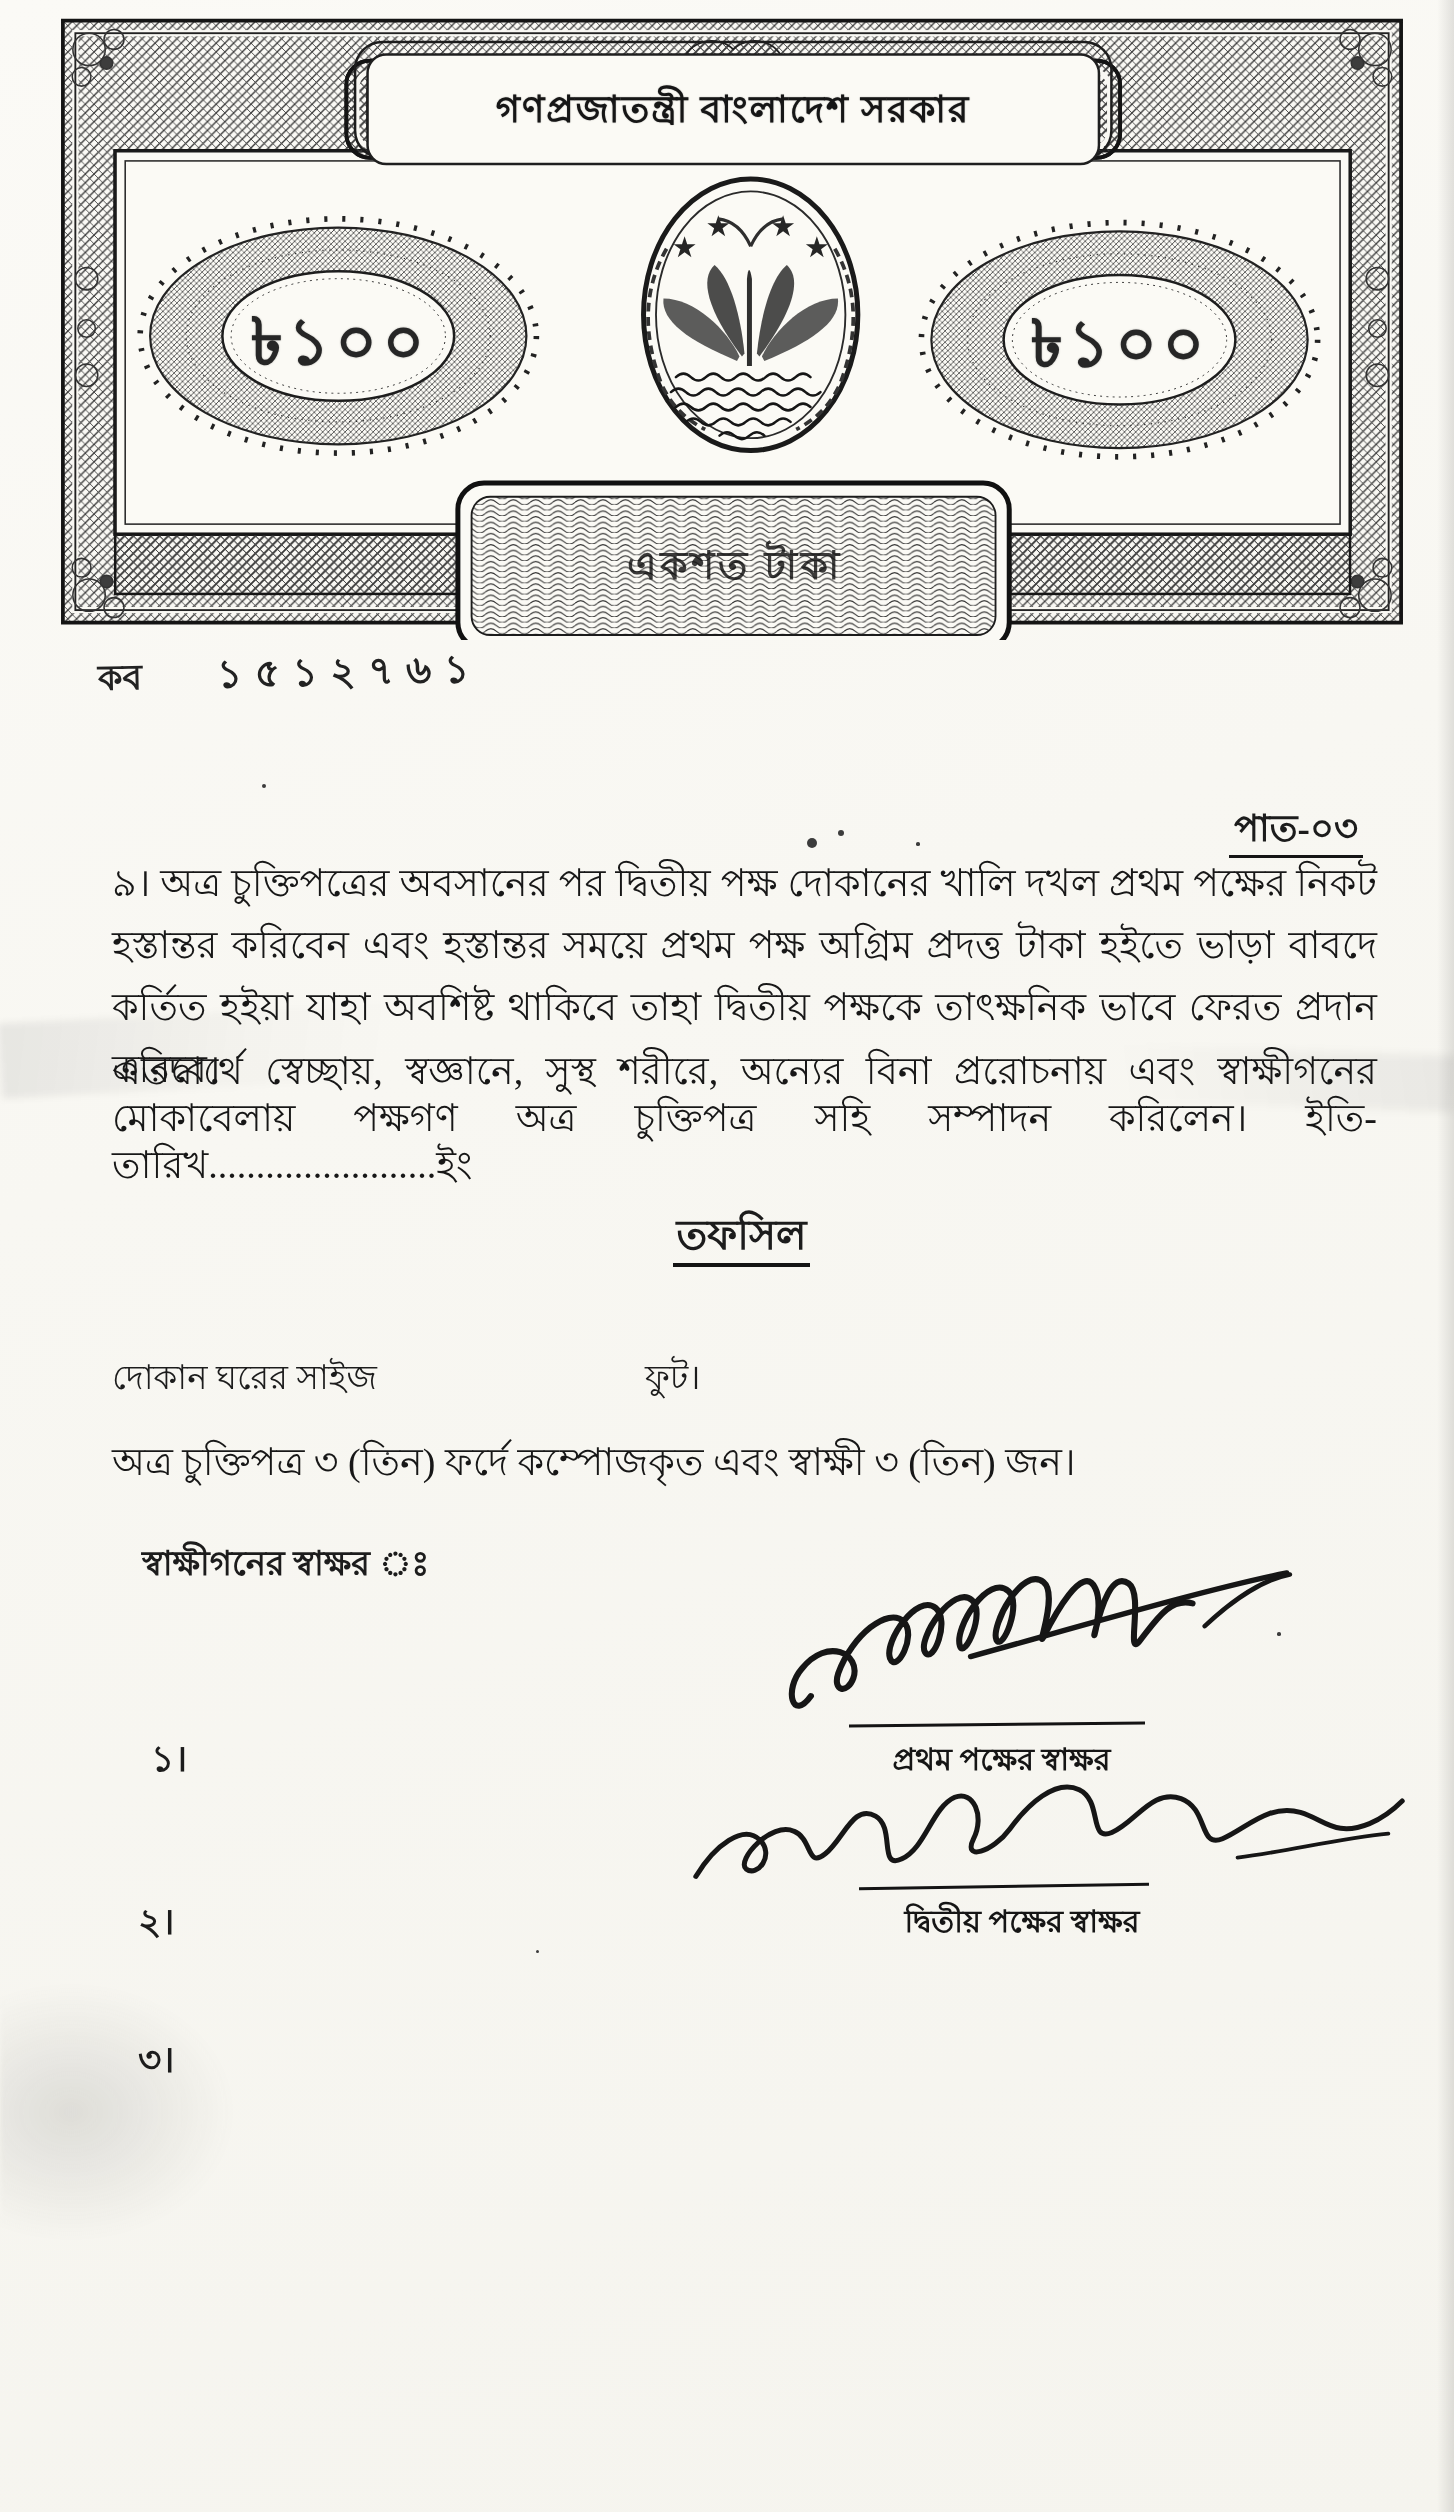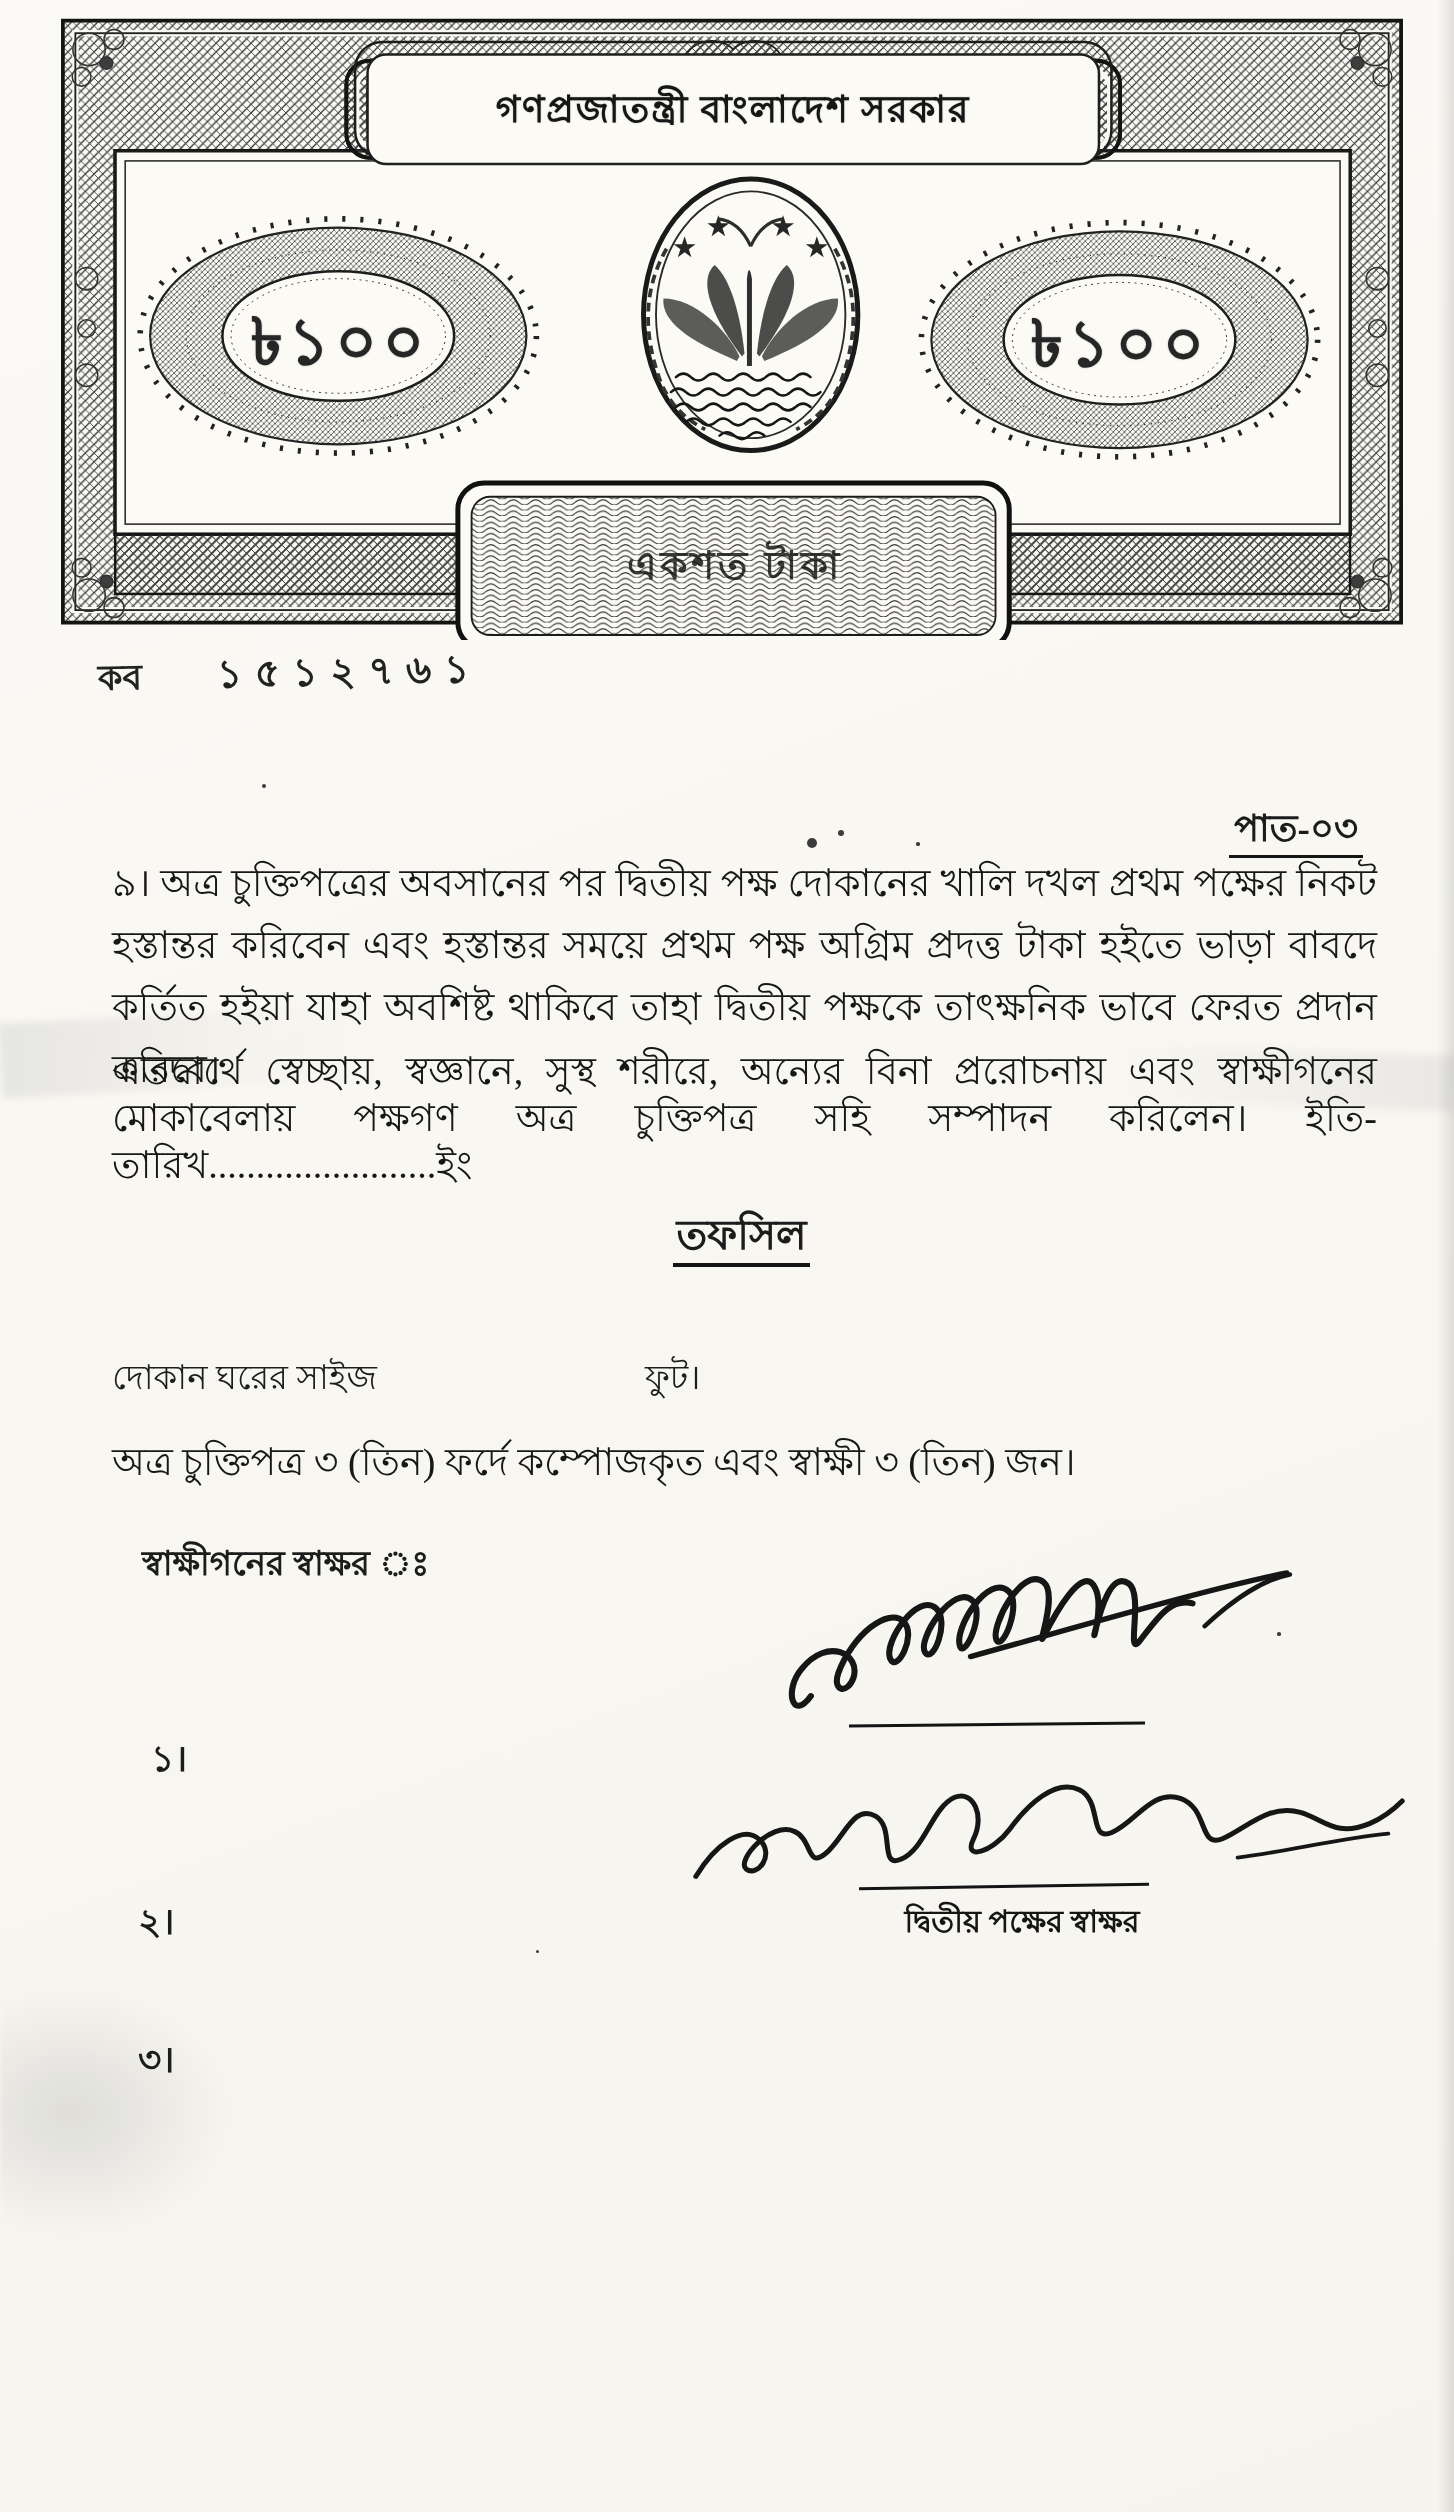--- a/index.html
+++ b/index.html
@@ -224,20 +224,21 @@
   <div class="abs wnum wnum3">৩।</div>
 
   <svg class="abs" style="left:782px;top:1530px;" width="517" height="206" viewBox="0 0 680 270">
     <g class="ink" stroke-width="8">
       <path d="M38,218 C14,252 2,210 26,182 C60,140 104,162 94,194 C86,216 66,212 74,188 C92,138 140,100 160,120 C178,138 150,190 142,168 C134,146 178,82 202,102 C222,118 198,178 188,160 C178,142 226,70 250,92 C268,108 240,170 234,152 C226,128 272,56 298,80 C316,96 290,160 282,144 C274,126 316,46 344,68 C364,84 334,158 344,140 C358,112 396,42 412,76 C424,100 406,156 412,132 C420,100 434,54 456,70 C476,84 452,168 470,146 C492,118 510,88 540,96"></path>
       <path d="M248,166 C400,124 564,76 664,56" stroke-width="7"></path>
       <path d="M556,126 C596,88 636,64 668,58" stroke-width="6"></path>
     </g>
   </svg>
   <div class="abs sigline sigline1"></div>
+  <div class="abs siglabel siglabel1">প্রথম পক্ষের স্বাক্ষর</div>
 
   <svg class="abs" style="left:682px;top:1762px;" width="729" height="134" viewBox="0 0 1160 213">
     <g class="ink" stroke-width="8">
       <path d="M22,182 C52,132 98,98 124,124 C148,148 120,184 102,170 C86,156 142,94 178,110 C208,122 198,170 228,146 C258,122 272,66 308,86 C340,104 312,172 350,154 C388,136 398,72 434,56 C464,44 482,86 464,122 C446,158 494,144 522,106 C550,68 594,26 632,44 C670,62 646,128 684,112 C722,96 748,42 794,58 C838,74 822,138 860,122 C898,106 932,66 984,80 C1024,92 1040,120 1094,98 C1120,87 1136,72 1146,62"></path>
       <path d="M884,152 C964,142 1044,122 1124,114" stroke-width="6"></path>
     </g>
   </svg>
   <div class="abs sigline sigline2"></div>
   <div class="abs siglabel siglabel2">দ্বিতীয় পক্ষের স্বাক্ষর</div>
 

